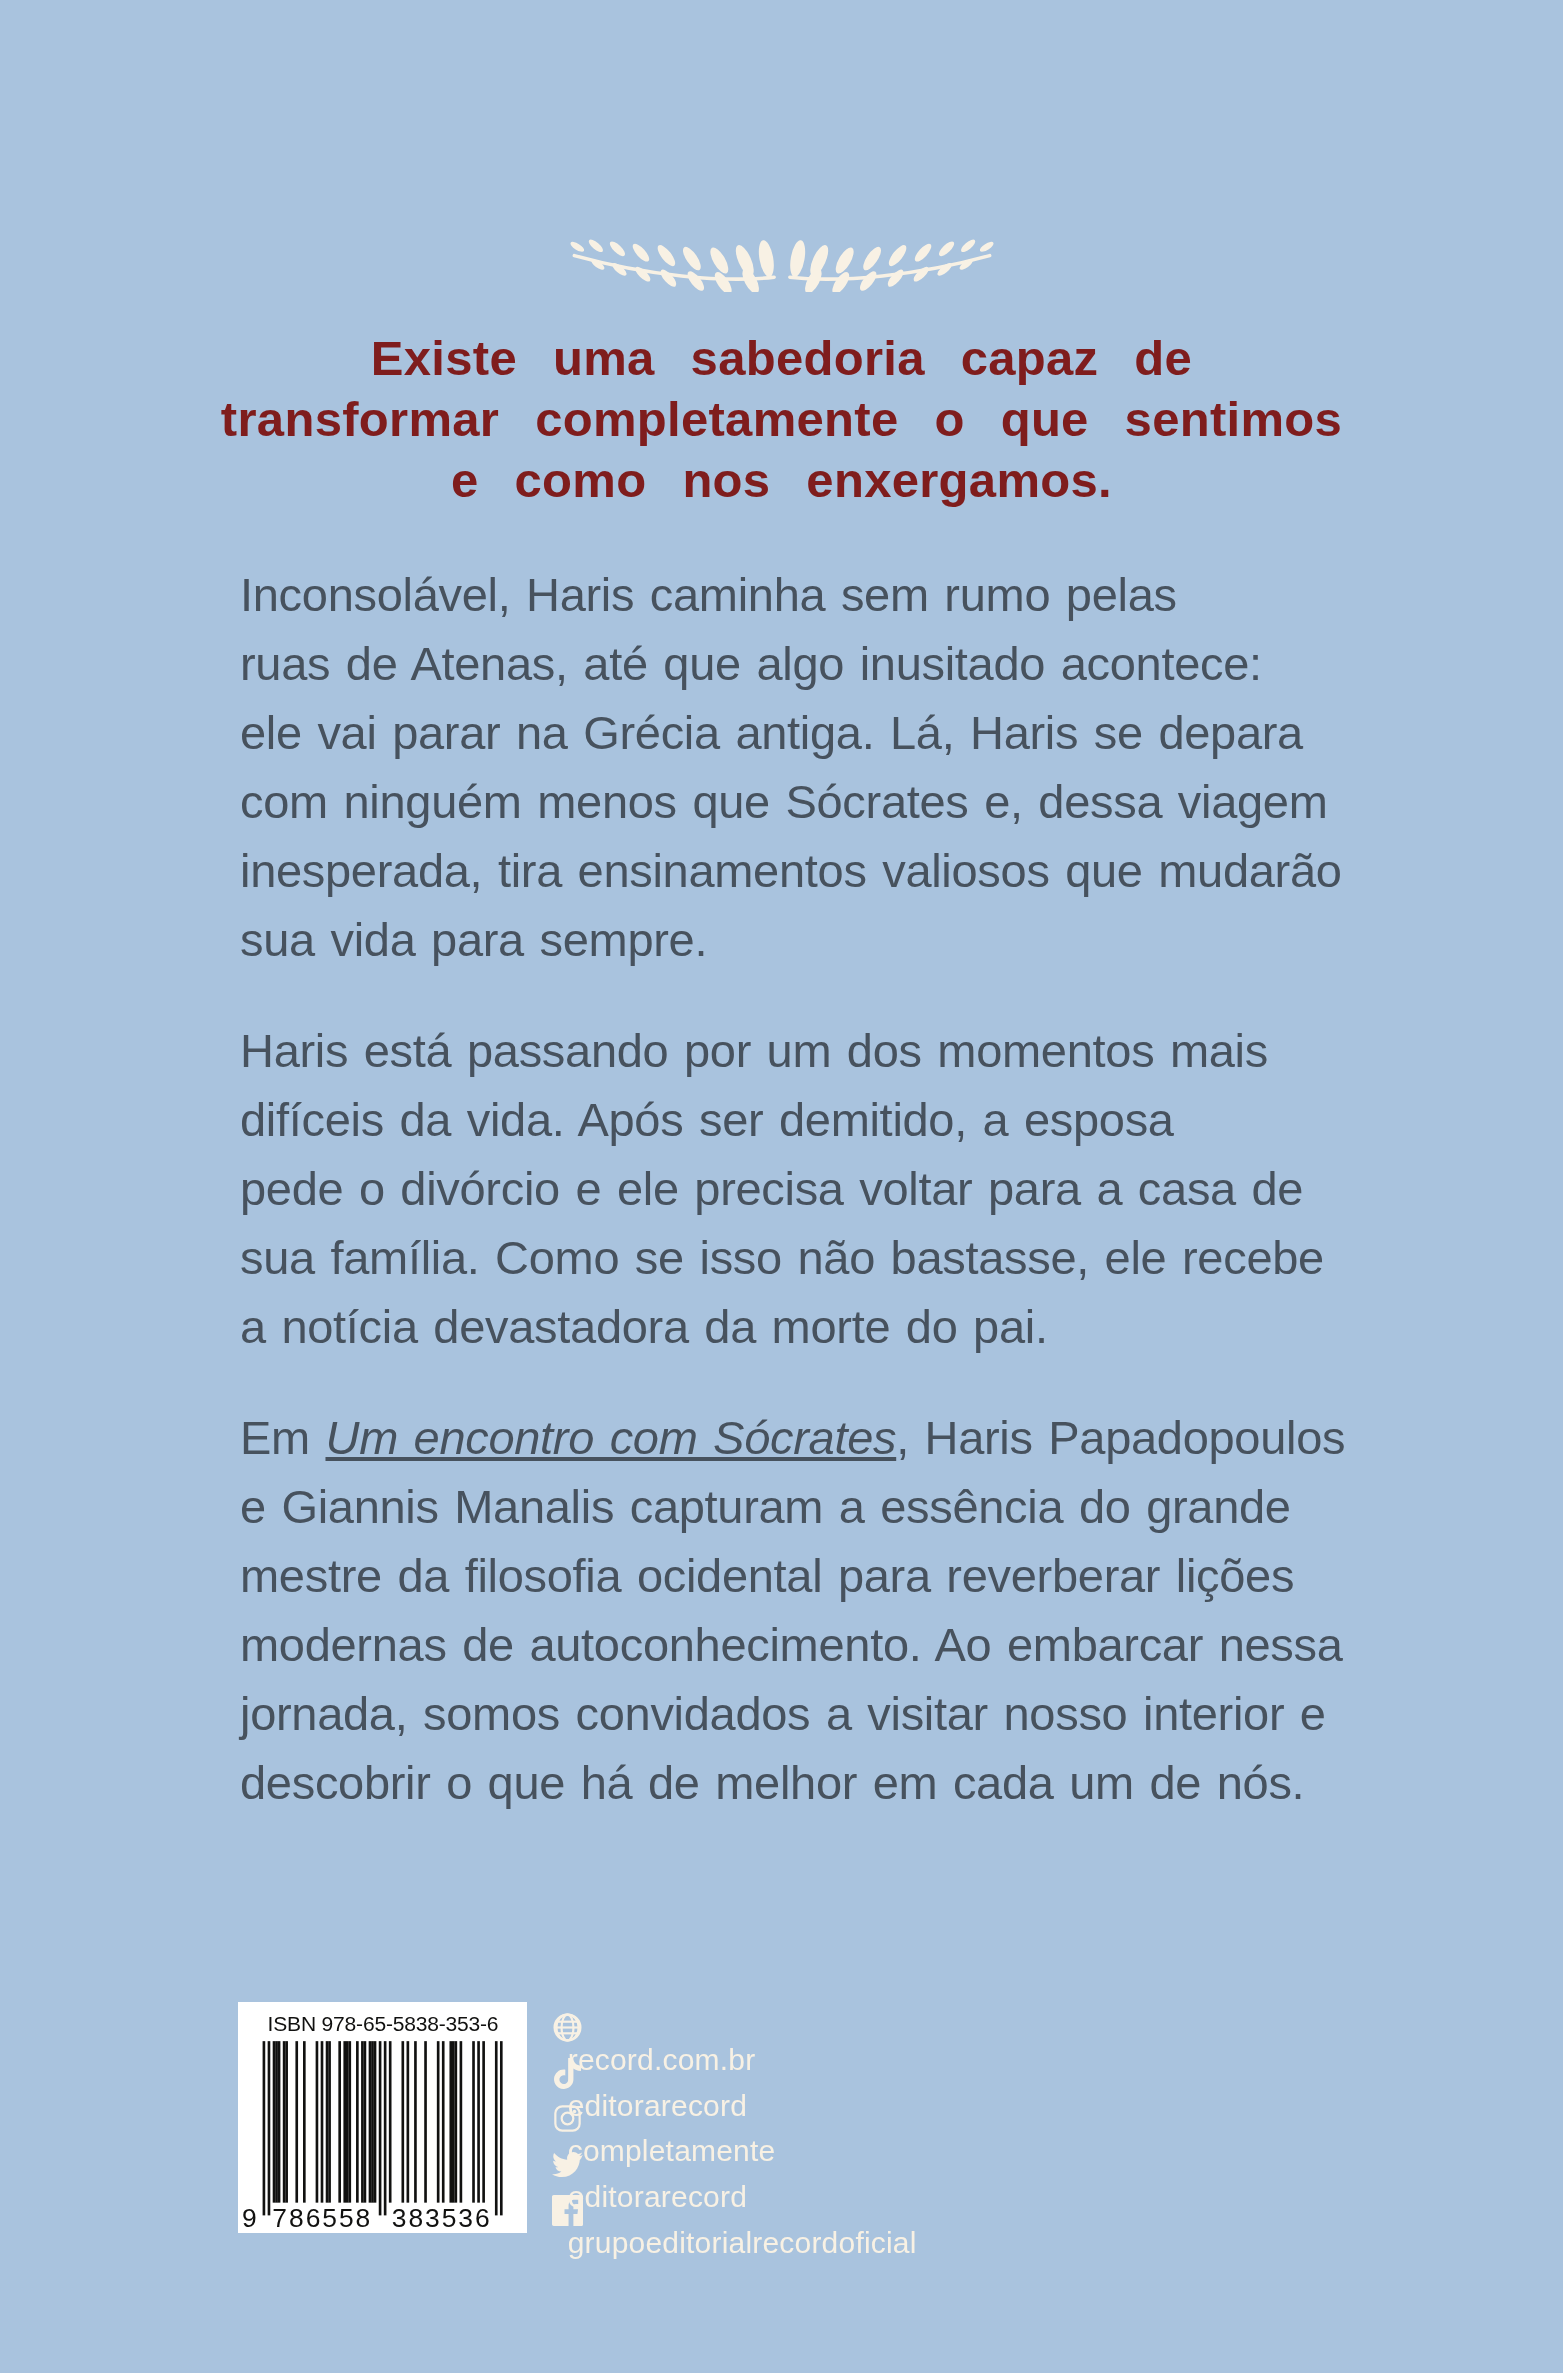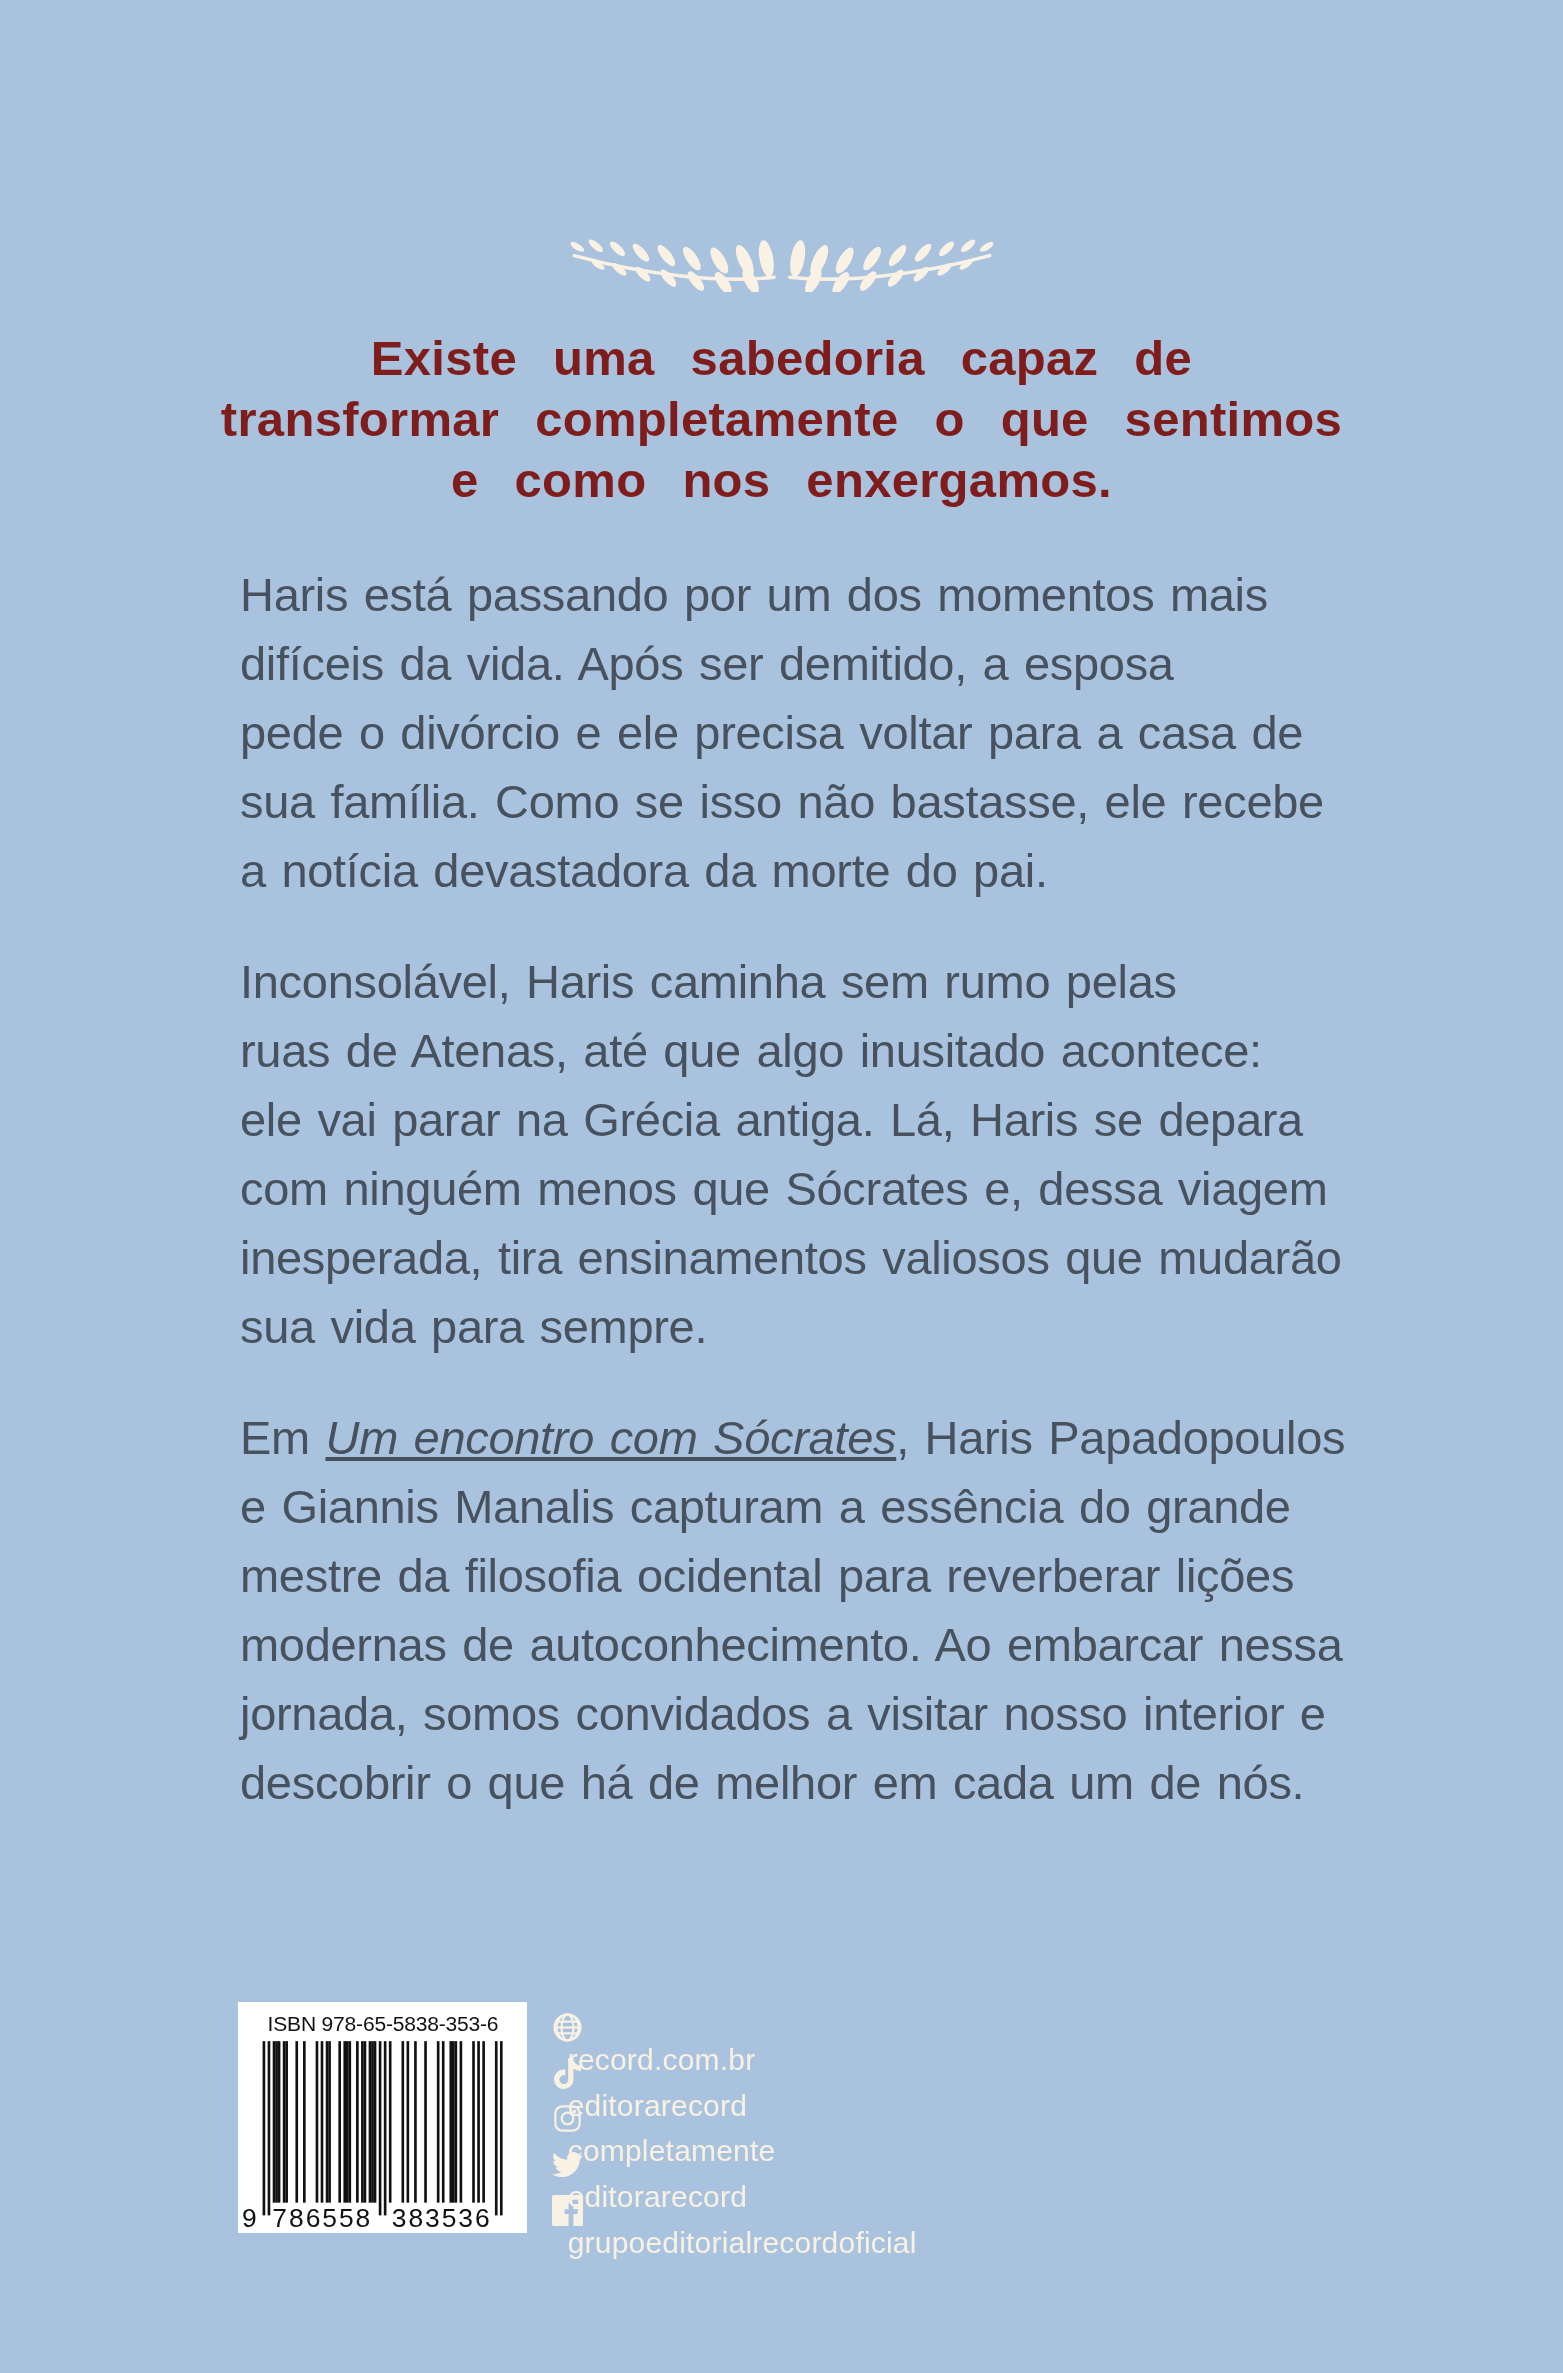--- a/index.html
+++ b/index.html
@@ -120,31 +120,31 @@
     </defs>
     <use href="#branch" transform="translate(226,1)"></use>
     <use href="#branch" transform="translate(214,1) scale(-1,1)"></use>
   </svg>
 
   <div class="headline">Existe uma sabedoria capaz de
 transformar completamente o que sentimos
 e como nos enxergamos.</div>
 
   <div class="synopsis">
-    <p>Haris está passando por um dos momentos mais
-difíceis da vida. Após ser demitido, a esposa
-pede o divórcio e ele precisa voltar para a casa de
-sua família. Como se isso não bastasse, ele recebe
-a notícia devastadora da morte do pai.</p>
     <p>Inconsolável, Haris caminha sem rumo pelas
 ruas de Atenas, até que algo inusitado acontece:
 ele vai parar na Grécia antiga. Lá, Haris se depara
 com ninguém menos que Sócrates e, dessa viagem
 inesperada, tira ensinamentos valiosos que mudarão
 sua vida para sempre.</p>
+    <p>Haris está passando por um dos momentos mais
+difíceis da vida. Após ser demitido, a esposa
+pede o divórcio e ele precisa voltar para a casa de
+sua família. Como se isso não bastasse, ele recebe
+a notícia devastadora da morte do pai.</p>
     <p><span>Em </span><em>Um encontro com Sócrates</em><span>, Haris Papadopoulos
 e Giannis Manalis capturam a essência do grande
 mestre da filosofia ocidental para reverberar lições
 modernas de autoconhecimento. Ao embarcar nessa
 jornada, somos convidados a visitar nosso interior e
 descobrir o que há de melhor em cada um de nós.</span></p>
   </div>
 
   <div class="barcode-box">
     <svg width="289" height="231" viewBox="0 0 295 236">

